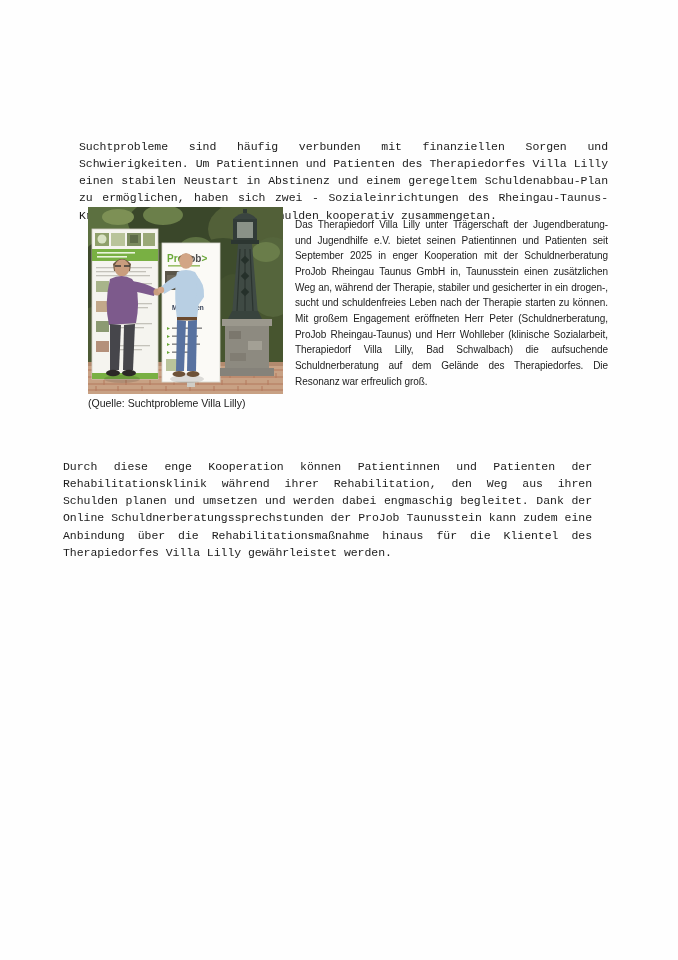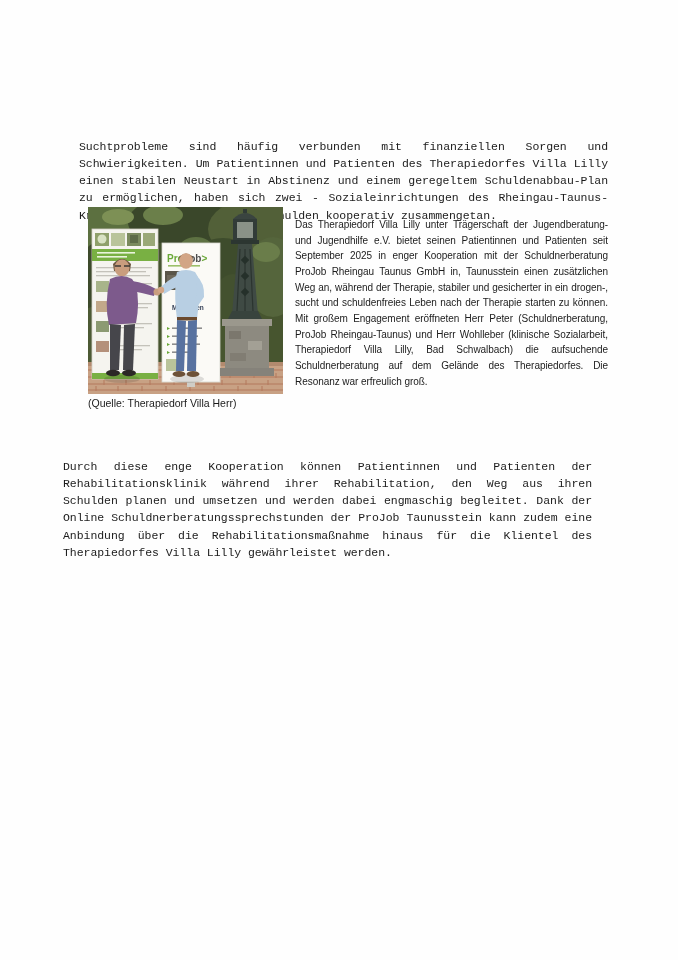--- a/index.html
+++ b/index.html
@@ -209,21 +209,21 @@
           <path d="M90 68 Q80 73 73 80 L76 87 Q84 82 91 79 Z" fill="#b8cfe3"></path>
           <circle cx="73" cy="83" r="3.2" fill="#d2a585"></circle>
           <path d="M108 68 Q117 76 116 90 L109 100 L106 94 Q111 86 108 76 Z" fill="#b8cfe3"></path>
           <rect x="89" y="110" width="20" height="3.5" fill="#6b4a2e"></rect>
           <path d="M89 113 L98 114 L96 164 L88 164 Z" fill="#5872a0"></path>
           <path d="M100 114 L109 113 L108 164 L99 164 Z" fill="#5872a0"></path>
           <ellipse cx="91" cy="167" rx="6.5" ry="3" fill="#6e5238"></ellipse>
           <ellipse cx="105" cy="167" rx="6.5" ry="3" fill="#6e5238"></ellipse>
         </g>
       </svg>
-      <figcaption class="photo-caption">(Quelle: Therapiedorf Villa Herr)</figcaption>
+      <figcaption class="photo-caption">(Quelle: Suchtprobleme Villa Lilly)</figcaption>
     </figure>
 
     <p class="wrap-text">Das Therapiedorf Villa Lilly unter Trägerschaft der Jugendberatung- und Jugendhilfe e.V. bietet seinen Patientinnen und Patienten seit September 2025 in enger Kooperation mit der Schuldnerberatung ProJob Rheingau Taunus GmbH in, Taunusstein einen zusätzlichen Weg an, während der Therapie, stabiler und gesicherter in ein drogen-, sucht und schuldenfreies Leben nach der Therapie starten zu können. Mit großem Engagement eröffneten Herr Peter (Schuldnerberatung, ProJob Rheingau-Taunus) und Herr Wohlleber (klinische Sozialarbeit, Therapiedorf Villa Lilly, Bad Schwalbach) die aufsuchende Schuldnerberatung auf dem Gelände des Therapiedorfes. Die Resonanz war erfreulich groß.</p>
   </div>
 
   <p class="para" id="closing-paragraph">Durch diese enge Kooperation können Patientinnen und Patienten der Rehabilitationsklinik während ihrer Rehabilitation, den Weg aus ihren Schulden planen und umsetzen und werden dabei engmaschig begleitet. Dank der Online Schuldnerberatungssprechstunden der ProJob Taunusstein kann zudem eine Anbindung über die Rehabilitationsmaßnahme hinaus für die Klientel des Therapiedorfes Villa Lilly gewährleistet werden.</p>
 
 </div>
 
 </body></html>

